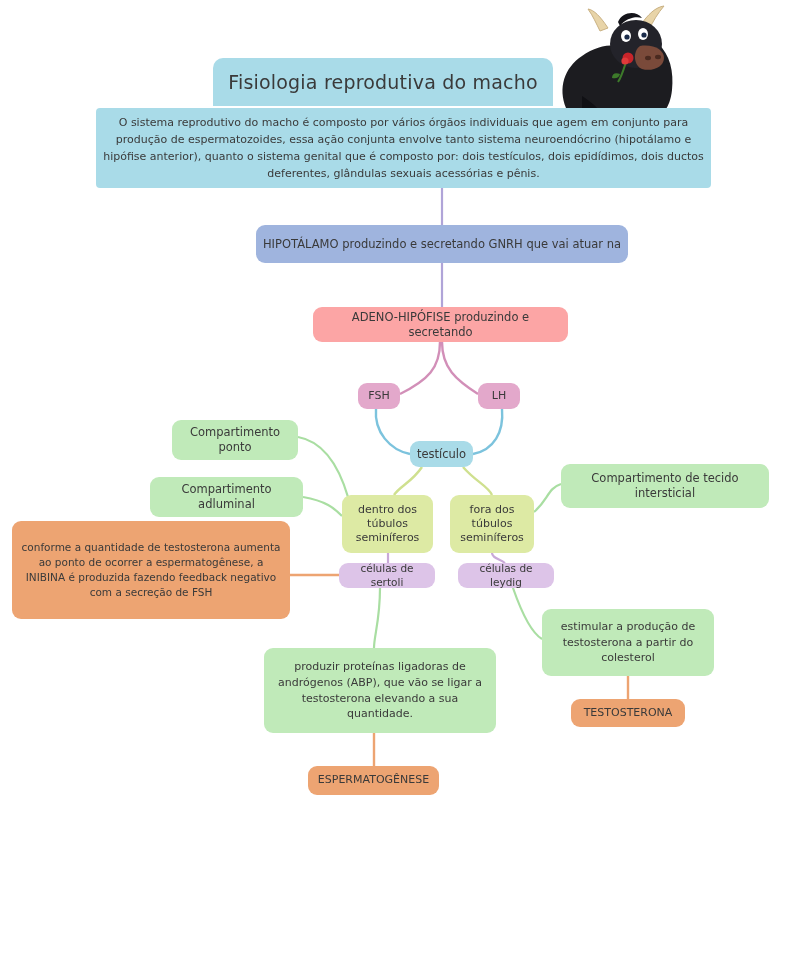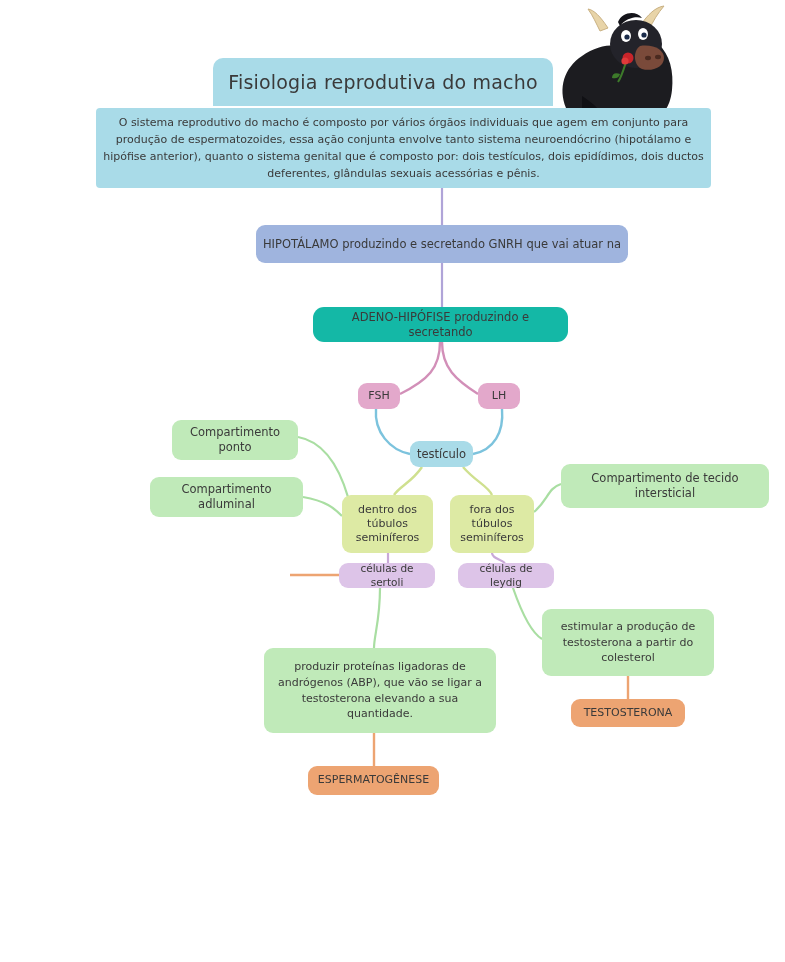--- a/index.html
+++ b/index.html
@@ -37,21 +37,21 @@
     color: #3a3a3a;
     font-family: "DejaVu Sans", sans-serif;
     line-height: 1.28;
     border-radius: 9px;
   }
   .node span { display: block; width: 100%; padding: 0 6px; }
 
   
   .c-cyan    { background: #a9dbe8; }
   .c-blue    { background: #9fb4de; }
-  .c-purple  { background: #14b8a6; border-radius: 11px; }
+  .c-purple  { background: #fca5a5; }
   .c-pink    { background: #e3a8cb; }
   .c-lilac   { background: #ddc4e8; }
   .c-mint    { background: #c0eab9; }
   .c-olive   { background: #ddeaa4; }
   .c-orange  { background: #eda472; }
 
   
   #title-node {
     left: 205px; top: 58px; width: 340px; height: 48px;
     border-radius: 10px 10px 0 0;
@@ -260,20 +260,23 @@
   </div>
 
   <div class="node c-lilac" id="sertoli-node">
     <span>células de sertoli</span>
   </div>
 
   <div class="node c-lilac" id="leydig-node">
     <span>células de leydig</span>
   </div>
 
+  <div class="node c-orange" id="inhibin-node">
+    <span>conforme a quantidade de testosterona aumenta ao ponto de ocorrer a espermatogênese, a INIBINA é produzida fazendo feedback negativo com a secreção de FSH</span>
+  </div>
 
   <div class="node c-mint" id="abp-node">
     <span>produzir proteínas ligadoras de andrógenos (ABP), que vão se ligar a testosterona elevando a sua quantidade.</span>
   </div>
 
   <div class="node c-mint" id="cholesterol-node">
     <span>estimular a produção de testosterona a partir do colesterol</span>
   </div>
 
   <div class="node c-orange" id="testosterone-node">

